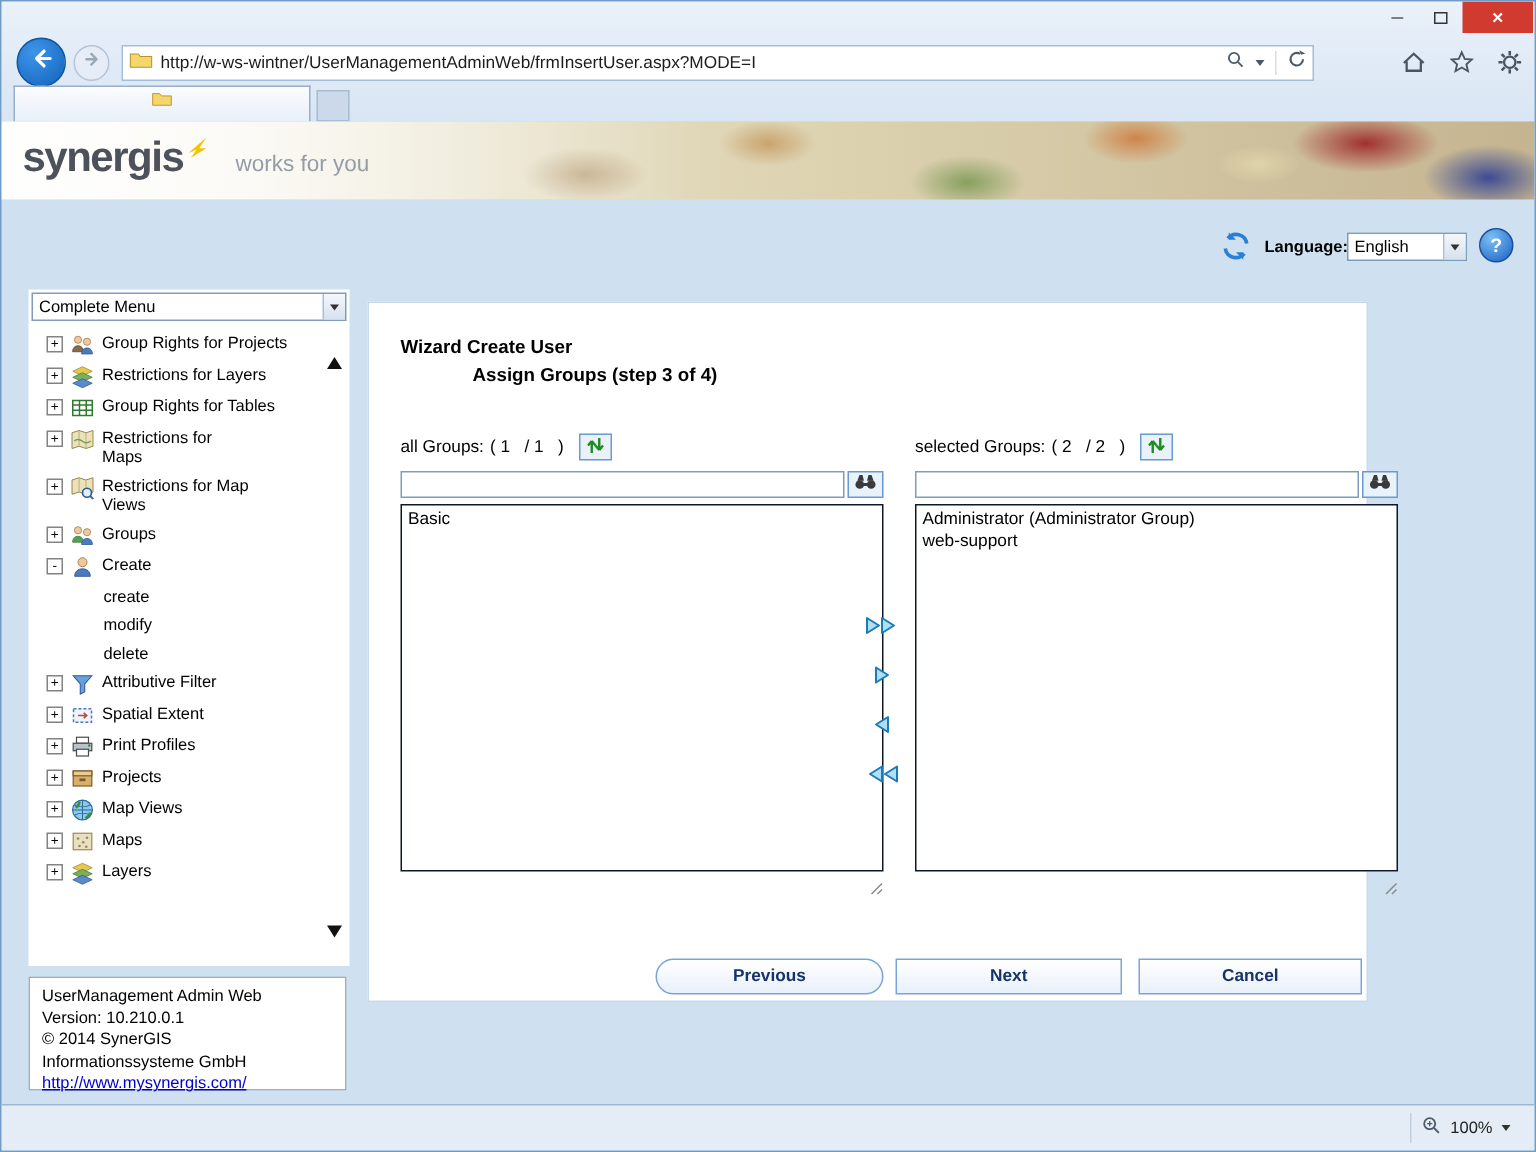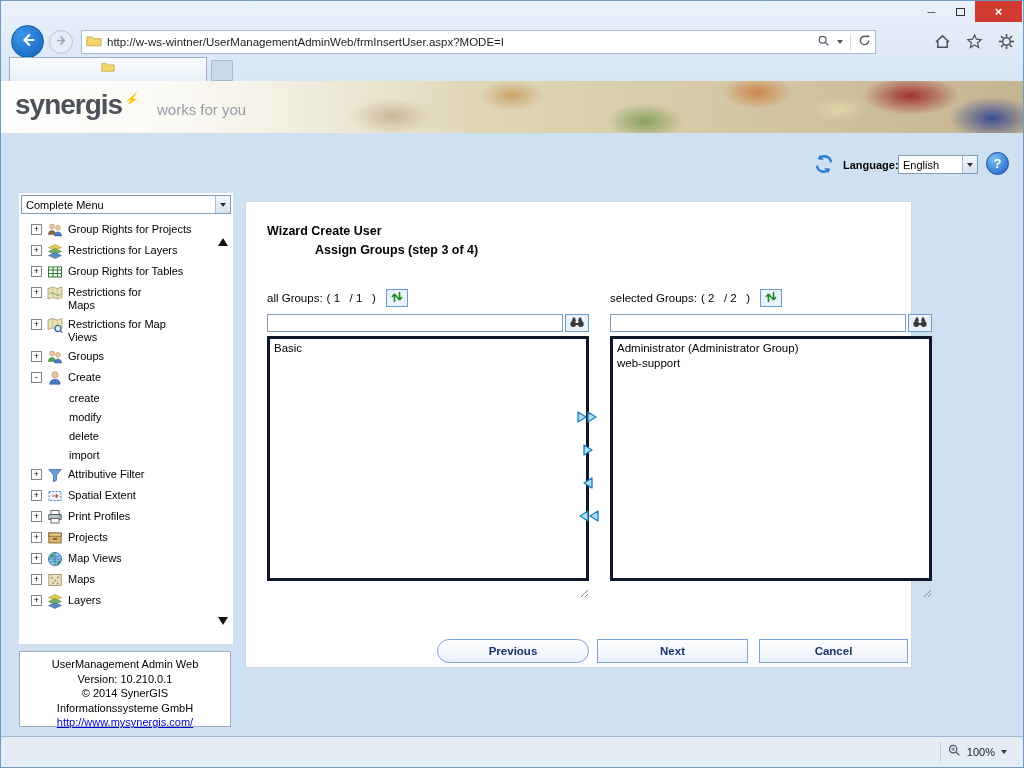--- a/index.html
+++ b/index.html
@@ -81,41 +81,41 @@
   .tree-label{font-size:11px;color:#000;line-height:13px;padding-top:1px;}
   .tree-row.wrap .tree-label{max-width:100px;}
   .tree-scroll{position:absolute;right:2px;top:26px;width:15px;bottom:8px;}
   .scroll-up,.scroll-down{position:absolute;left:2px;width:11px;height:9px;cursor:pointer;}
   .scroll-up{top:2px;}
   .scroll-down{bottom:2px;}
   .tri-up{width:0;height:0;border-left:5.5px solid transparent;border-right:5.5px solid transparent;border-bottom:8px solid #111;}
   .tri-dn{width:0;height:0;border-left:5.5px solid transparent;border-right:5.5px solid transparent;border-top:8px solid #111;}
 
   .side-footer{position:absolute;left:18px;top:650px;width:212px;height:76px;background:#fff;
-    border:1px solid #9badc4;padding:5px 8px;font-size:11px;line-height:14.5px;color:#000;text-align:center;}
+    border:1px solid #9badc4;padding:5px 8px;font-size:11px;line-height:14.5px;color:#000;}
   .side-footer a{color:#0000cc;text-decoration:underline;cursor:pointer;}
 
   
   .panel{position:absolute;left:244px;top:200px;width:667px;height:467px;background:#fff;border:1px solid #c9d9ea;}
   .wiz-title{position:absolute;left:21px;top:22px;font-size:12.5px;font-weight:bold;color:#000;}
   .wiz-subtitle{position:absolute;left:21px;top:41px;font-size:12.5px;font-weight:bold;color:#000;margin-left:48px;}
 
   .col{position:absolute;width:322px;top:86px;}
   .col.left{left:21px;}
   .col.right{left:364px;}
   .col-head{display:flex;align-items:center;height:20px;font-size:11.5px;color:#000;gap:4px;}
   .col-count{white-space:pre;}
   .sort-btn{margin-left:6px;width:22px;height:18px;border:1px solid #6a9bd0;background:#e9f1fa;
     display:flex;align-items:center;justify-content:center;cursor:pointer;}
   .search-row{display:flex;margin-top:6px;height:18px;}
   .search-input{flex:1;height:18px;border:1px solid #7f9db9;background:#fff;font-size:11px;padding:0 3px;
     font-family:"Liberation Sans","DejaVu Sans",sans-serif;}
   .search-btn{flex:none;width:24px;height:18px;margin-left:2px;border:1px solid #6a9bd0;background:#e9f1fa;
     display:flex;align-items:center;justify-content:center;cursor:pointer;}
-  .listbox{margin-top:4px;height:245px;border:3px solid #0f172a;background:#fff;overflow:hidden;padding:2px;}
+  .listbox{margin-top:4px;height:245px;border:1px solid #0f172a;background:#fff;overflow:hidden;padding:2px;}
   .list-item{font-size:11.5px;color:#000;line-height:15px;padding-left:2px;cursor:default;}
   .resize-handle{position:absolute;right:0;margin-top:3px;cursor:nwse-resize;}
 
   .xfer{position:absolute;left:325px;width:34px;display:flex;flex-direction:column;align-items:center;gap:11px;top:205px;}
   .xfer-btn{width:30px;height:22px;display:flex;align-items:center;justify-content:center;cursor:pointer;background:transparent;border:none;padding:0;}
 
   .wiz-btn{position:absolute;top:437px;height:24px;border:1px solid #7aa4d9;
     background:linear-gradient(#ffffff,#e9f0fa);color:#17336b;font-weight:bold;font-size:11.5px;
     font-family:"Liberation Sans","DejaVu Sans",sans-serif;cursor:pointer;}
   .btn-prev{left:191px;width:152px;border-radius:12px;}
@@ -343,23 +343,20 @@
         </div>
         <div class="tree-row child">
           <span class="tree-label">create</span>
         </div>
         <div class="tree-row child">
           <span class="tree-label">modify</span>
         </div>
         <div class="tree-row child">
           <span class="tree-label">delete</span>
         </div>
-        <div class="tree-row child">
-          <span class="tree-label">import</span>
-        </div>
         <div class="tree-row">
           <span class="expander">+</span>
           <span class="tree-icon">
             <svg viewBox="0 0 16 16">
               <path d="M1.8 2.5h12.4L9.5 8v5.2l-3 1.6V8z" fill="#6aa0d8" stroke="#2a5a9a" stroke-width=".7"></path>
             </svg>
           </span>
           <span class="tree-label">Attributive Filter</span>
         </div>
         <div class="tree-row">

